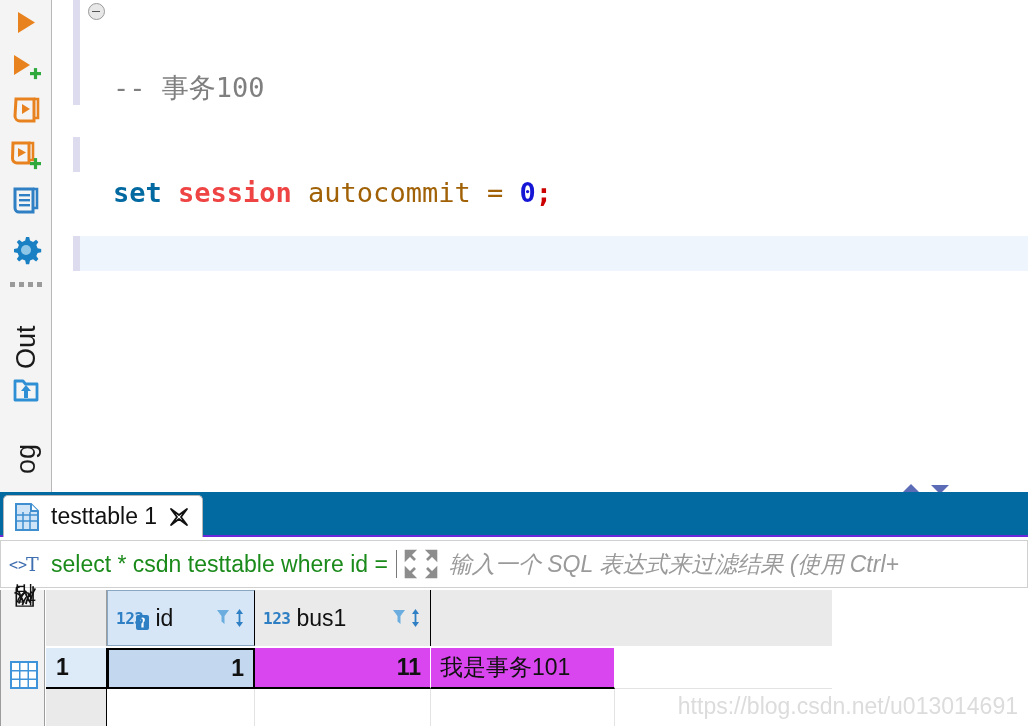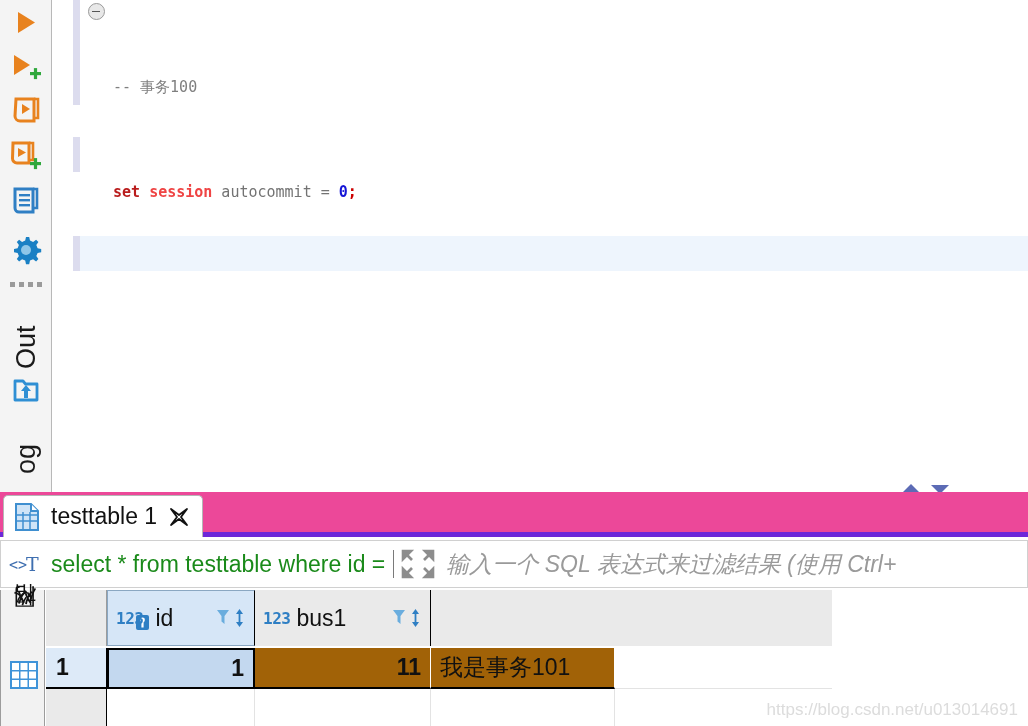--- a/index.html
+++ b/index.html
@@ -72,28 +72,28 @@
     content: ""; position: absolute;
     left: 3px; top: 6.5px; width: 8px; height: 1.6px;
     background: #555;
   }
 
   .code {
     position: absolute;
     left: 60px; top: 0;
     width: 915px;
     font-family: "DejaVu Sans Mono", monospace;
-    font-size: 15px;
+    font-size: 27px;
     line-height: 35px;
     white-space: pre;
   }
   .cl { height: 35px; position: relative; }
-  .kw-blue   { color: #b91c1c; font-weight: bold; }
+  .kw-blue   { color: #0369a1; font-weight: bold; }
   .kw-maroon { color: #ef4444; font-weight: bold; }
-  .plain     { color: #737373; }
+  .plain     { color: #a16207; }
   .num       { color: #1515d6; font-weight: bold; }
   .semi      { color: #cc0000; font-weight: bold; }
   .comment   { color: #7f7f7f; }
   .sel-row-bg {
     position: absolute; left: 27px; right: 0; height: 35px;
     background: #eef5fd;
   }
 
   
   .navtri {
@@ -109,22 +109,22 @@
   .navtri.down {
     border-left: 9px solid transparent;
     border-right: 9px solid transparent;
     border-top: 9px solid #5c6bb5;
   }
 
   
   #tabstrip {
     position: absolute; left: 0; top: 492px;
     width: 1028px; height: 45px;
-    background: #ec4899;
-    border-bottom: 5px solid #6d28d9;
+    background: #0369a1;
+    border-bottom: 2px solid #6d28d9;
   }
   #result-tab {
     position: absolute; left: 3px; top: 3px;
     height: 42px;
     padding: 0 12px 0 10px;
     display: flex; align-items: center; gap: 11px;
     background: #ffffff;
     border: 1px solid #b6b6b6;
     border-bottom: none;
     border-radius: 5px 5px 0 0;
@@ -238,42 +238,42 @@
     background: #ddeaf8;
   }
   .rowhdr.empty {
     background: #eaeaea; border-bottom: 1px solid #cfcfcf; font-weight: normal;
   }
   .gcell {
     height: 41px;
     display: flex; align-items: center;
     padding: 0 9px;
     font-size: 23px; color: #111;
-    background: #a16207;
+    background: #d946ef;
     border-bottom: 2px solid #000;
     border-right: 1px solid #ffffff;
     cursor: pointer;
     white-space: nowrap;
   }
   .gcell.num { justify-content: flex-end; }
   .gcell.sel {
     background: #c3d8ef;
     border: 2px solid #000;
   }
   .gcell.blank {
     background: #ffffff;
     border-bottom: 1px solid #e3e3e3;
     border-right: 1px solid #e3e3e3;
   }
   .gcell.tail { background: #d2e2f2; border-right: none; }
   .gcell.tailblank { background: #ffffff; border-right: none; border-bottom: 1px solid #e3e3e3;}
 
   #watermark {
     position: absolute; right: 10px; bottom: 6px;
-    font-size: 17px; color: #dcdcdc;
+    font-size: 23px; color: #dcdcdc;
     white-space: nowrap;
     pointer-events: none;
   }
 </style>
 </head>
 <body>
 
 <div id="app">
 
   <div id="left-rail">
@@ -388,21 +388,21 @@
         <path d="M3,3 L11,9 L19,3 L13,11 L19,19 L11,13 L3,19 L9,11 Z" fill="none" stroke="#111" stroke-width="1.8" stroke-linejoin="round"></path>
       </svg>
     </div>
   </div>
 
   <div id="filterbar">
     <svg width="36" height="26" viewBox="0 0 36 26" style="margin-left:8px;flex:none;">
       <text x="0" y="19" font-family="DejaVu Sans Mono, monospace" font-size="15" fill="#3f6fb0">&lt;&gt;</text>
       <text x="17" y="20" font-family="DejaVu Serif, serif" font-size="19" fill="#3f6fb0">T</text>
     </svg>
-    <span id="filter-expr">select * from testtable where id =</span>
+    <span id="filter-expr">select * csdn testtable where id =</span>
     <span id="filter-caret"></span>
     <svg width="36" height="32" viewBox="0 0 36 32" style="flex:none;">
       <g stroke="#8d8d8d" stroke-width="2.6" fill="#8d8d8d">
         <line x1="4" y1="4" x2="12" y2="12"></line>
           <polygon points="3,3 11,3 3,11"></polygon>
         <line x1="32" y1="4" x2="24" y2="12"></line>
           <polygon points="33,3 25,3 33,11"></polygon>
         <line x1="4" y1="28" x2="12" y2="20"></line>
           <polygon points="3,29 11,29 3,21"></polygon>
         <line x1="32" y1="28" x2="24" y2="20"></line>

